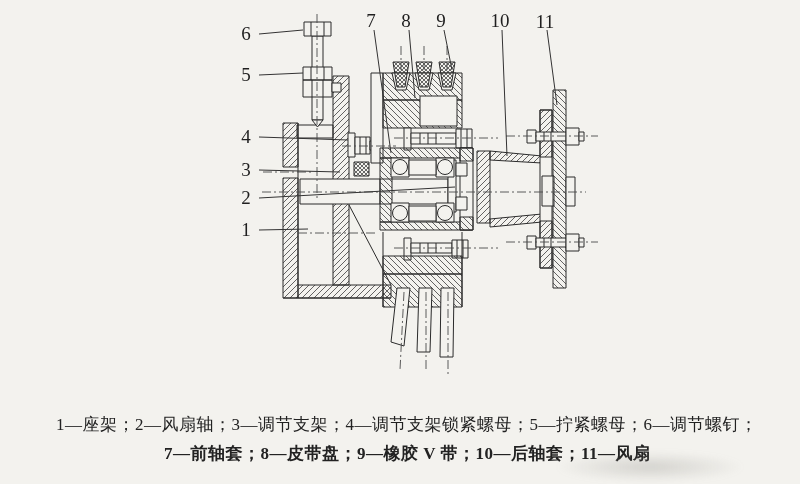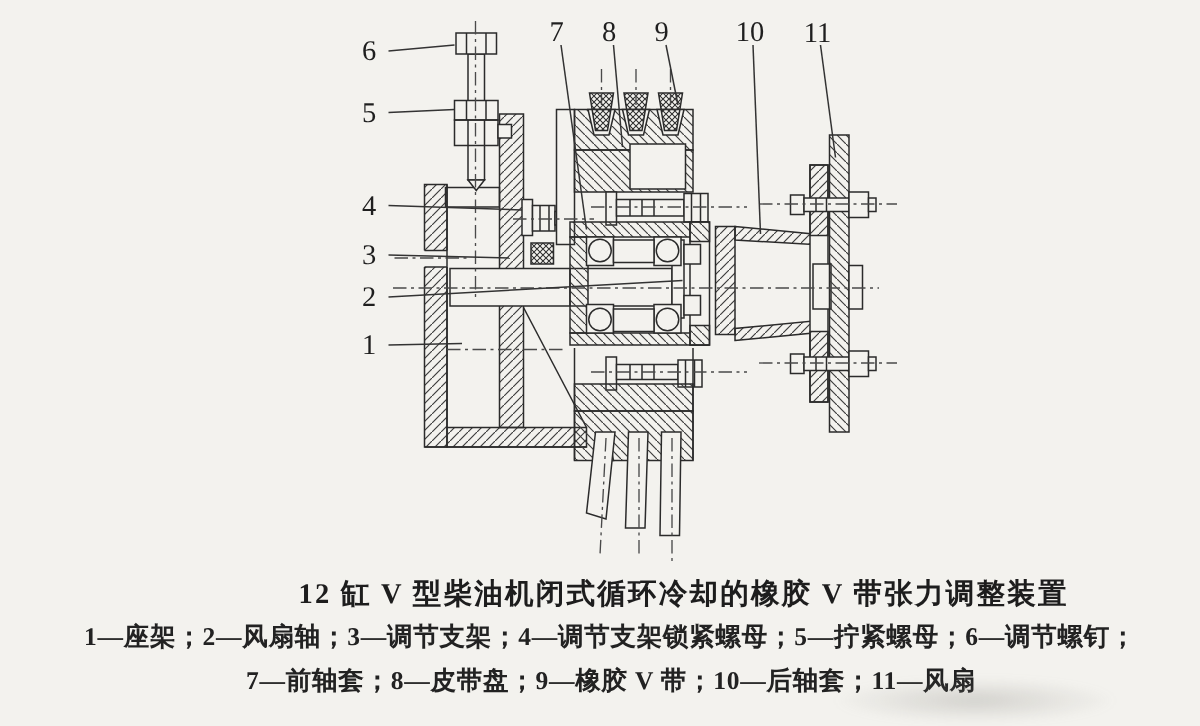--- a/index.html
+++ b/index.html
@@ -9,21 +9,21 @@
     font-family:"Liberation Serif","DejaVu Serif",serif;
   }
   .drawing{position:absolute;left:0;top:0;}
   .caption-title{
     position:absolute;left:199px;top:383px;
     font-size:19px;font-weight:bold;letter-spacing:1.5px;color:#1d1d1d;
     white-space:nowrap;
   }
   .caption-line1{
     position:absolute;left:56px;top:413px;
-    font-size:17px;font-weight:bold;letter-spacing:0.5px;color:#222;
+    font-size:17px;font-weight:normal;letter-spacing:0.5px;color:#222;
     white-space:nowrap;
   }
   .caption-line2{
     position:absolute;left:164px;top:442px;
     font-size:17px;font-weight:bold;letter-spacing:0.5px;color:#222;
     white-space:nowrap;
   }
   .smudge{
     position:absolute;left:555px;top:452px;width:190px;height:30px;
     background:radial-gradient(ellipse at center,rgba(130,128,122,0.28),rgba(130,128,122,0) 70%);
@@ -240,18 +240,17 @@
       <text class="callout-num" x="246" y="204">2</text>
       <text class="callout-num" x="246" y="236">1</text>
       <text class="callout-num" x="371" y="27">7</text>
       <text class="callout-num" x="406" y="27">8</text>
       <text class="callout-num" x="441" y="27">9</text>
       <text class="callout-num" x="500" y="27">10</text>
       <text class="callout-num" x="545" y="28">11</text>
     </g>
   </svg>
 
-  <div class="caption-title">12 缸 V 型柴油机闭式循环冷却的橡胶 V 带张力调整装置</div>
   <div class="caption-line1">1—座架；2—风扇轴；3—调节支架；4—调节支架锁紧螺母；5—拧紧螺母；6—调节螺钉；</div>
   <div class="caption-line2">7—前轴套；8—皮带盘；9—橡胶 V 带；10—后轴套；11—风扇</div>
 
   <div class="smudge"></div>
 </div>
 
 </body></html>

